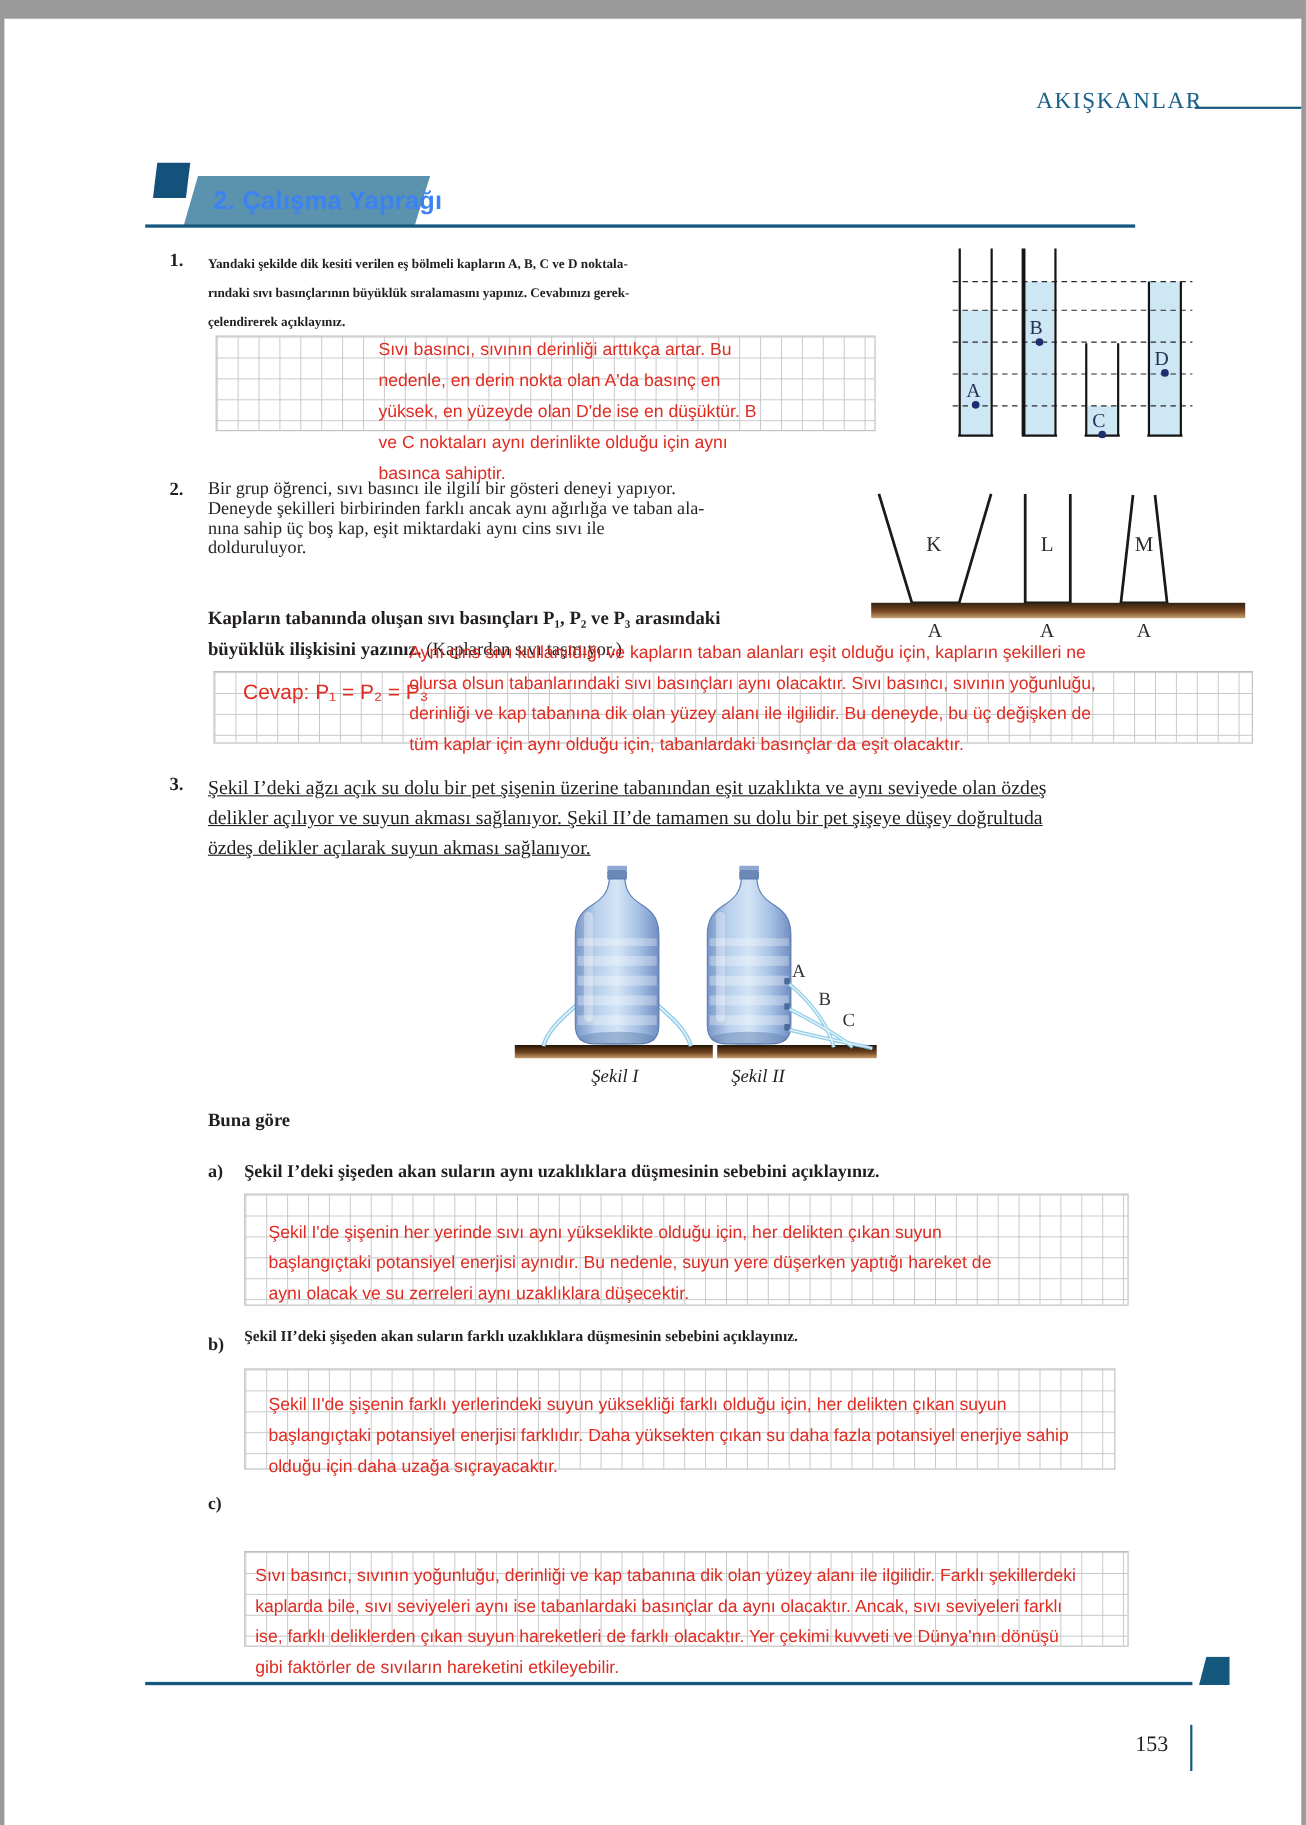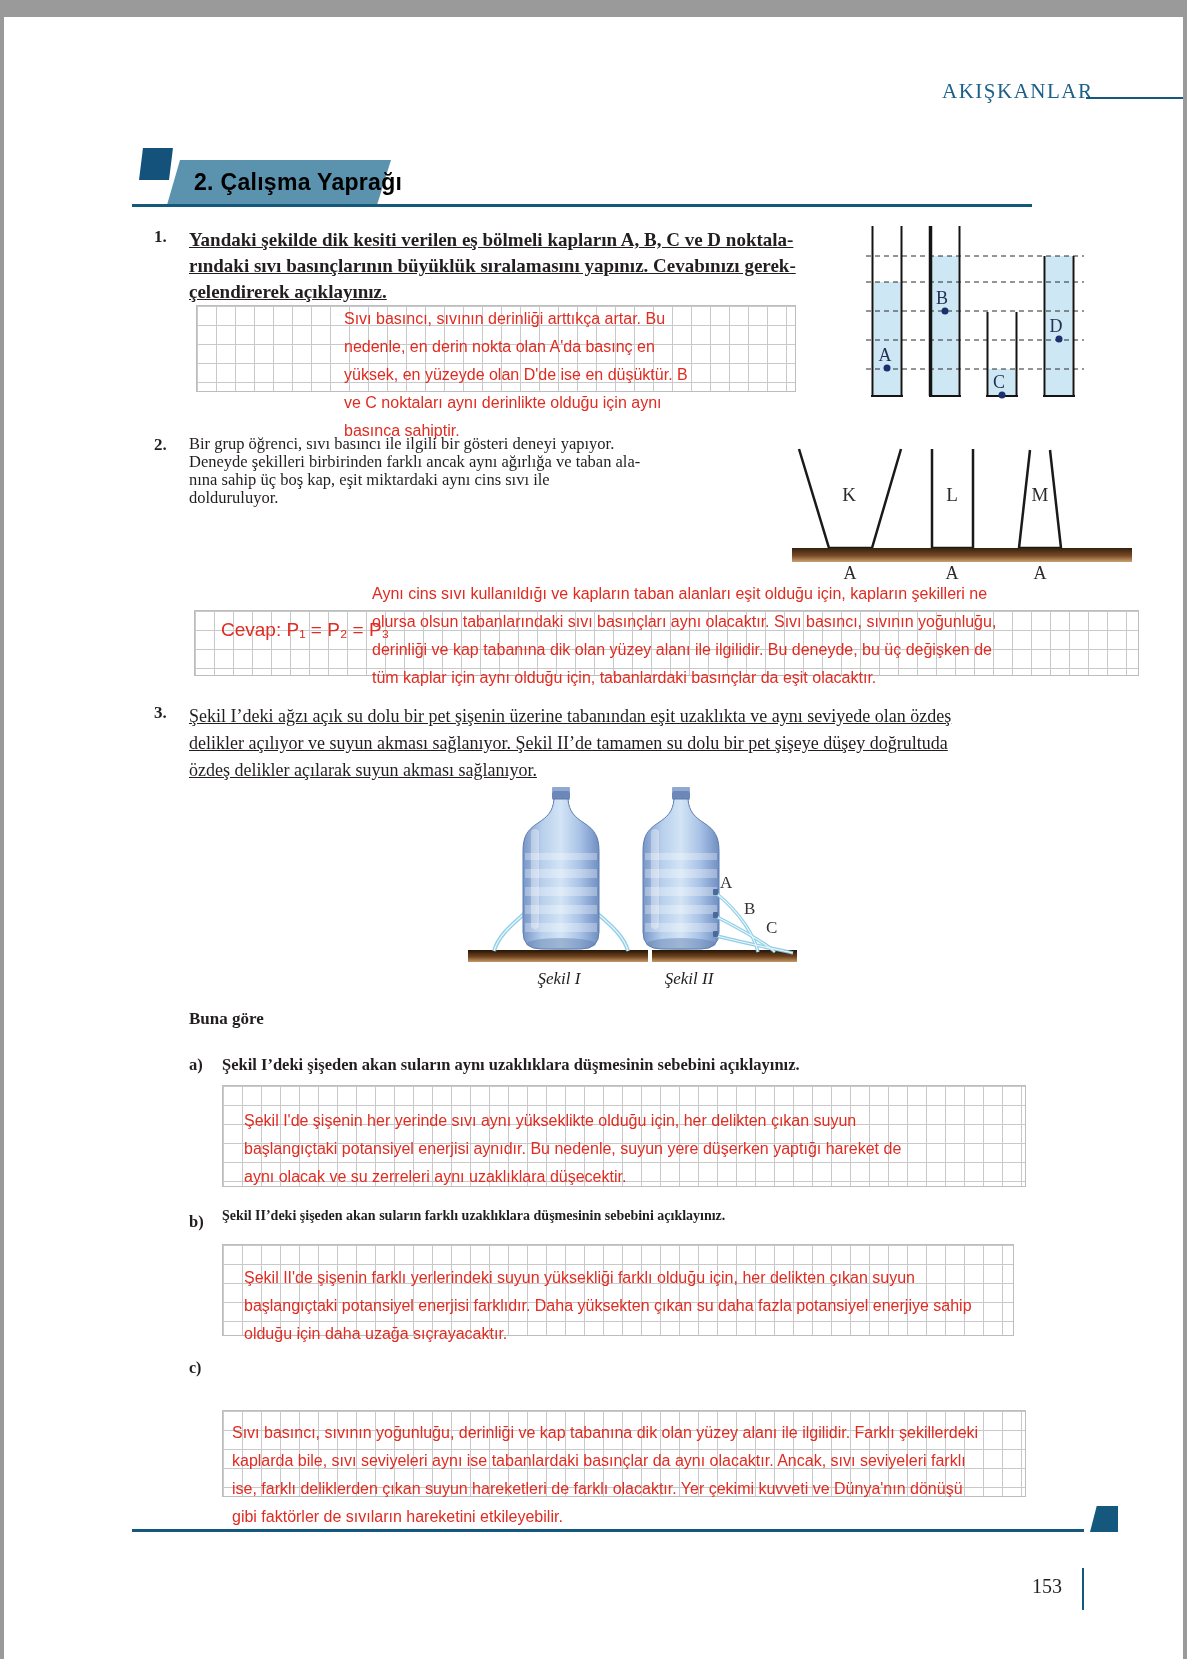--- a/index.html
+++ b/index.html
@@ -39,21 +39,21 @@
     background:var(--banner-blue);
     clip-path:polygon(21px 0, 232px 0, 218px 45px, 8px 45px);
   }
   .banner-square{
     position:absolute;left:137px;top:131px;width:30px;height:32px;
     background:#14517b;transform:skewX(-7deg);
   }
   .banner-text{
     position:absolute;left:190px;top:152px;
     font-family:"Liberation Sans","DejaVu Sans",sans-serif;
-    font-weight:bold;font-size:23px;color:#000000;letter-spacing:.3px;
+    font-weight:bold;font-size:23px;color:#3b82f6;letter-spacing:.3px;
   }
   .chapter-title{
     position:absolute;left:938px;top:62px;font-size:21px;letter-spacing:1.5px;
     color:#1c6089;font-family:"Liberation Serif","DejaVu Serif",serif;
   }
   .caption{position:absolute;font-style:italic;font-size:17px;text-align:center;}
   .page-num{position:absolute;left:1028px;top:1558px;font-size:20px;}
   .footer-trap{
     position:absolute;left:1086px;top:1489px;width:28px;height:26px;
     background:var(--teal);clip-path:polygon(24% 0,100% 0,100% 100%,0 100%);
@@ -66,21 +66,21 @@
 
   <div class="chapter-title">AKIŞKANLAR</div>
   <div class="rule" style="left:1082px;top:80px;width:105px;height:2px;"></div>
 
   <div class="banner-square"></div>
   <div class="banner-shape"></div>
   <div class="banner-text">2. Çalışma Yaprağı</div>
   <div class="rule" style="left:128px;top:187px;width:900px;height:3px;"></div>
 
   <div class="serif bold" style="left:150px;top:210px;font-size:17px;">1.</div>
-  <div class="serif bold" style="left:185px;top:210px;font-size:19px;line-height:26px;text-decoration:underline;">Yandaki şekilde dik kesiti verilen eş bölmeli kapların A, B, C ve D noktala-
+  <div class="serif bold" style="left:185px;top:210px;font-size:12px;line-height:26px;">Yandaki şekilde dik kesiti verilen eş bölmeli kapların A, B, C ve D noktala-
 rındaki sıvı basınçlarının büyüklük sıralamasını yapınız. Cevabınızı gerek-
 çelendirerek açıklayınız.</div>
 
   <div class="grid" style="left:192px;top:288px;width:598px;height:85px;"></div>
   <div class="red" style="left:340px;top:288px;">Sıvı basıncı, sıvının derinliği arttıkça artar. Bu
 nedenle, en derin nokta olan A'da basınç en
 yüksek, en yüzeyde olan D'de ise en düşüktür. B
 ve C noktaları aynı derinlikte olduğu için aynı
 basınca sahiptir.</div>
 
@@ -125,20 +125,25 @@
       <text x="1052" y="315">D</text>
     </g>
   </svg>
 
   <div class="serif bold" style="left:150px;top:418px;font-size:17px;">2.</div>
   <div class="serif" style="left:185px;top:418px;font-size:16.5px;line-height:18px;">Bir grup öğrenci, sıvı basıncı ile ilgili bir gösteri deneyi yapıyor.
 Deneyde şekilleri birbirinden farklı ancak aynı ağırlığa ve taban ala-
 nına sahip üç boş kap, eşit miktardaki aynı cins sıvı ile
 dolduruluyor.</div>
 
+  <div class="serif" style="left:185px;top:531px;font-size:17px;line-height:28px;white-space:normal;width:585px;">
+    <span class="bold">Kapların tabanında oluşan sıvı basınçları P₁, P₂ ve P₃ arasındaki</span><br>
+    <span class="bold">büyüklük ilişkisini yazınız.</span>
+    <span>(Kaplardan sıvı taşmıyor.)</span>
+  </div>
 
   <div class="grid" style="left:190px;top:593px;width:943px;height:64px;"></div>
   <div class="red" style="left:217px;top:599px;font-size:19px;">Cevap: P₁ = P₂ = P₃</div>
   <div class="red" style="left:368px;top:563px;">Aynı cins sıvı kullanıldığı ve kapların taban alanları eşit olduğu için, kapların şekilleri ne
 olursa olsun tabanlarındaki sıvı basınçları aynı olacaktır. Sıvı basıncı, sıvının yoğunluğu,
 derinliği ve kap tabanına dik olan yüzey alanı ile ilgilidir. Bu deneyde, bu üç değişken de
 tüm kaplar için aynı olduğu için, tabanlardaki basınçlar da eşit olacaktır.</div>
 
   <svg class="abs" style="left:740px;top:425px;" width="400" height="145" viewBox="740 425 400 145">
     <defs>

